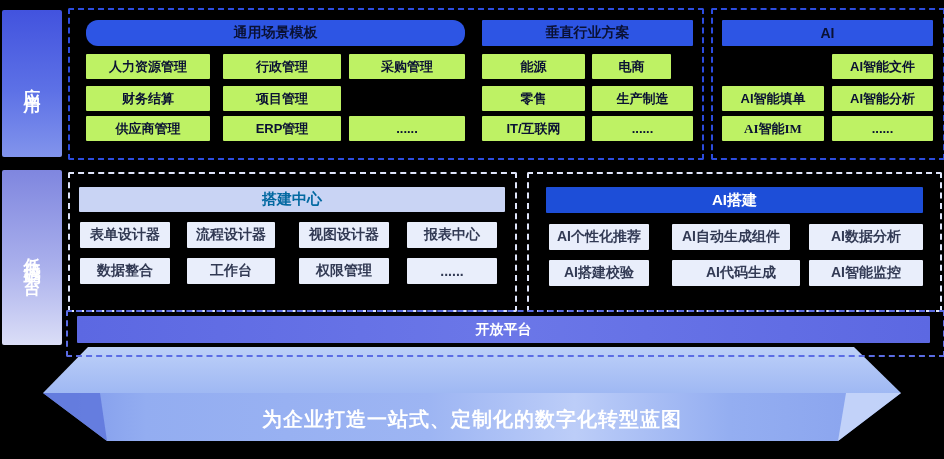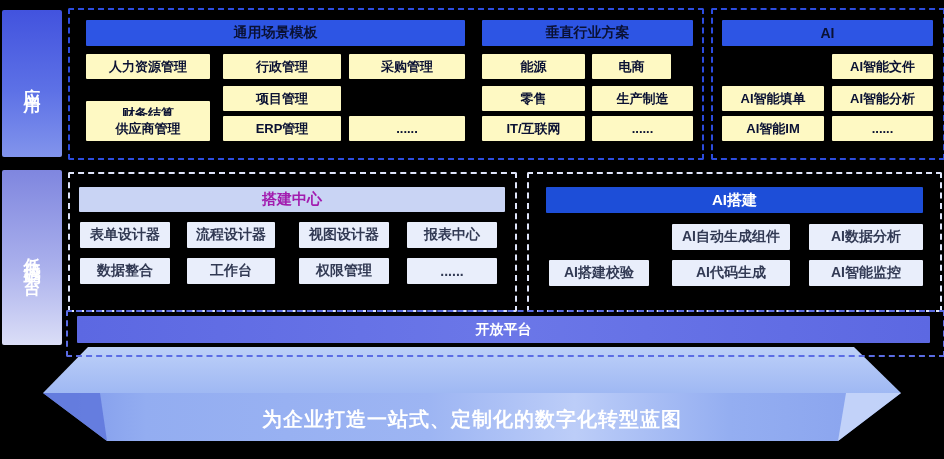--- a/index.html
+++ b/index.html
@@ -16,24 +16,24 @@
             background:linear-gradient(180deg,#7f86df 0%,#aab0ec 55%,#dbdef7 100%);}
 
   
   .dash{position:absolute;border:2px dashed #2c4cdf;border-radius:2px;}
   .dash-light{border-color:#dfe5fa;}
   .dash-purple{border-color:#5b6ce4;z-index:5;pointer-events:none;}
 
   
   .chip,.hdr{position:absolute;display:flex;align-items:center;justify-content:center;
              white-space:nowrap;border-radius:1px;}
-  .chip-blue{background:#fef9c3;color:#0a1133;font-size:13px;font-weight:700;height:25px;}
+  .chip-blue{background:#bef264;color:#0a1133;font-size:13px;font-weight:700;height:25px;}
   .hdr-blue{background:#2d55e4;color:#0a1133;font-size:14px;font-weight:700;height:26px;}
   .chip-light{background:#e9eefb;color:#323a54;font-size:14px;font-weight:600;height:26px;}
-  .hdr-light{background:#c9d4f4;color:#a21caf;font-size:15px;font-weight:700;height:25px;}
+  .hdr-light{background:#c9d4f4;color:#0369a1;font-size:15px;font-weight:700;height:25px;}
   .hdr-purple{background:#1d4ed8;color:#ffffff;font-size:15px;font-weight:700;height:26px;}
   .open-bar{position:absolute;left:77px;top:316px;width:853px;height:27px;z-index:6;
             background:linear-gradient(90deg,#5c68e2,#6b77e8 50%,#5c68e2);
             color:#ffffff;font-size:14px;font-weight:700;border-radius:1px;
             display:flex;align-items:center;justify-content:center;}
 
   .platform-svg{position:absolute;left:0;top:340px;width:944px;height:119px;z-index:1;}
   .banner-caption{position:absolute;left:0;right:0;top:406px;z-index:2;text-align:center;
             color:#ffffff;font-size:20px;font-weight:700;letter-spacing:1px;}
 </style>
@@ -41,63 +41,64 @@
 <body>
 
 <div class="canvas">
 
   <div class="side-label side-app">应用</div>
   <div class="side-label side-lowcode">低代码平台</div>
 
   <div class="dash" style="left:68px;top:8px;width:632px;height:148px;"></div>
   <div class="dash" style="left:711px;top:8px;width:230px;height:148px;"></div>
 
-  <div class="hdr hdr-blue" style="left:86px;top:20px;width:379px;">通用场景模板</div>
+  <div class="hdr hdr-blue" style="left:86px;top:20px;width:379px;border-radius:12px;">通用场景模板</div>
   <div class="chip chip-blue" style="left:86px;top:54px;width:124px;">人力资源管理</div>
   <div class="chip chip-blue" style="left:223px;top:54px;width:118px;">行政管理</div>
   <div class="chip chip-blue" style="left:349px;top:54px;width:116px;">采购管理</div>
-  <div class="chip chip-blue" style="left:86px;top:101px;width:124px;">财务结算</div>
+  <div class="chip chip-blue" style="left:86px;top:86px;width:124px;">财务结算</div>
   <div class="chip chip-blue" style="left:223px;top:86px;width:118px;">项目管理</div>
   <div class="chip chip-blue" style="left:223px;top:116px;width:118px;">ERP管理</div>
   <div class="chip chip-blue" style="left:86px;top:116px;width:124px;">供应商管理</div>
   <div class="chip chip-blue" style="left:349px;top:116px;width:116px;">......</div>
 
   <div class="hdr hdr-blue" style="left:482px;top:20px;width:211px;">垂直行业方案</div>
   <div class="chip chip-blue" style="left:482px;top:54px;width:103px;">能源</div>
   <div class="chip chip-blue" style="left:592px;top:54px;width:79px;text-align:right;">电商</div>
   <div class="chip chip-blue" style="left:482px;top:86px;width:103px;">零售</div>
   <div class="chip chip-blue" style="left:592px;top:86px;width:101px;">生产制造</div>
   <div class="chip chip-blue" style="left:482px;top:116px;width:103px;">IT/互联网</div>
   <div class="chip chip-blue" style="left:592px;top:116px;width:101px;">......</div>
 
   <div class="hdr hdr-blue" style="left:722px;top:20px;width:211px;">AI</div>
   <div class="chip chip-blue" style="left:832px;top:54px;width:101px;">AI智能文件</div>
   <div class="chip chip-blue" style="left:722px;top:86px;width:102px;">AI智能填单</div>
   <div class="chip chip-blue" style="left:832px;top:86px;width:101px;">AI智能分析</div>
-  <div class="chip chip-blue" style="left:722px;top:116px;width:102px;">AI智能IM</div>
+  <div class="chip chip-blue" style="left:722px;top:116px;width:102px;font-family:Liberation Serif, serif;">AI智能IM</div>
   <div class="chip chip-blue" style="left:832px;top:116px;width:101px;">......</div>
 
   <div class="dash dash-light" style="left:68px;top:172px;width:445px;height:136px;"></div>
   <div class="dash dash-light" style="left:527px;top:172px;width:411px;height:136px;"></div>
 
   <div class="hdr hdr-light" style="left:79px;top:187px;width:426px;">搭建中心</div>
   <div class="chip chip-light" style="left:80px;top:222px;width:90px;">表单设计器</div>
   <div class="chip chip-light" style="left:187px;top:222px;width:88px;">流程设计器</div>
   <div class="chip chip-light" style="left:299px;top:222px;width:90px;">视图设计器</div>
   <div class="chip chip-light" style="left:80px;top:258px;width:90px;">数据整合</div>
   <div class="chip chip-light" style="left:407px;top:222px;width:90px;">报表中心</div>
   <div class="chip chip-light" style="left:187px;top:258px;width:88px;">工作台</div>
   <div class="chip chip-light" style="left:299px;top:258px;width:90px;">权限管理</div>
   <div class="chip chip-light" style="left:407px;top:258px;width:90px;">......</div>
 
   <div class="hdr hdr-purple" style="left:546px;top:187px;width:377px;">AI搭建</div>
+  <div class="chip chip-light" style="left:549px;top:224px;width:100px;">AI个性化推荐</div>
   <div class="chip chip-light" style="left:809px;top:224px;width:114px;">AI数据分析</div>
   <div class="chip chip-light" style="left:672px;top:224px;width:118px;">AI自动生成组件</div>
   <div class="chip chip-light" style="left:549px;top:260px;width:100px;">AI搭建校验</div>
-  <div class="chip chip-light" style="left:672px;top:260px;width:118px;">AI代码生成</div>
+  <div class="chip chip-light" style="left:672px;top:260px;width:118px;padding-left:10px;">AI代码生成</div>
   <div class="chip chip-light" style="left:809px;top:260px;width:114px;">AI智能监控</div>
 
   <div class="dash dash-purple" style="left:66px;top:310px;width:875px;height:43px;"></div>
   <div class="open-bar">开放平台</div>
 
   <svg class="platform-svg" viewBox="0 0 944 119">
     <defs>
       <linearGradient id="gTop" x1="0" y1="0" x2="0" y2="1">
         <stop offset="0" stop-color="#bdd0f8"></stop>
         <stop offset="1" stop-color="#9fb8f3"></stop>

